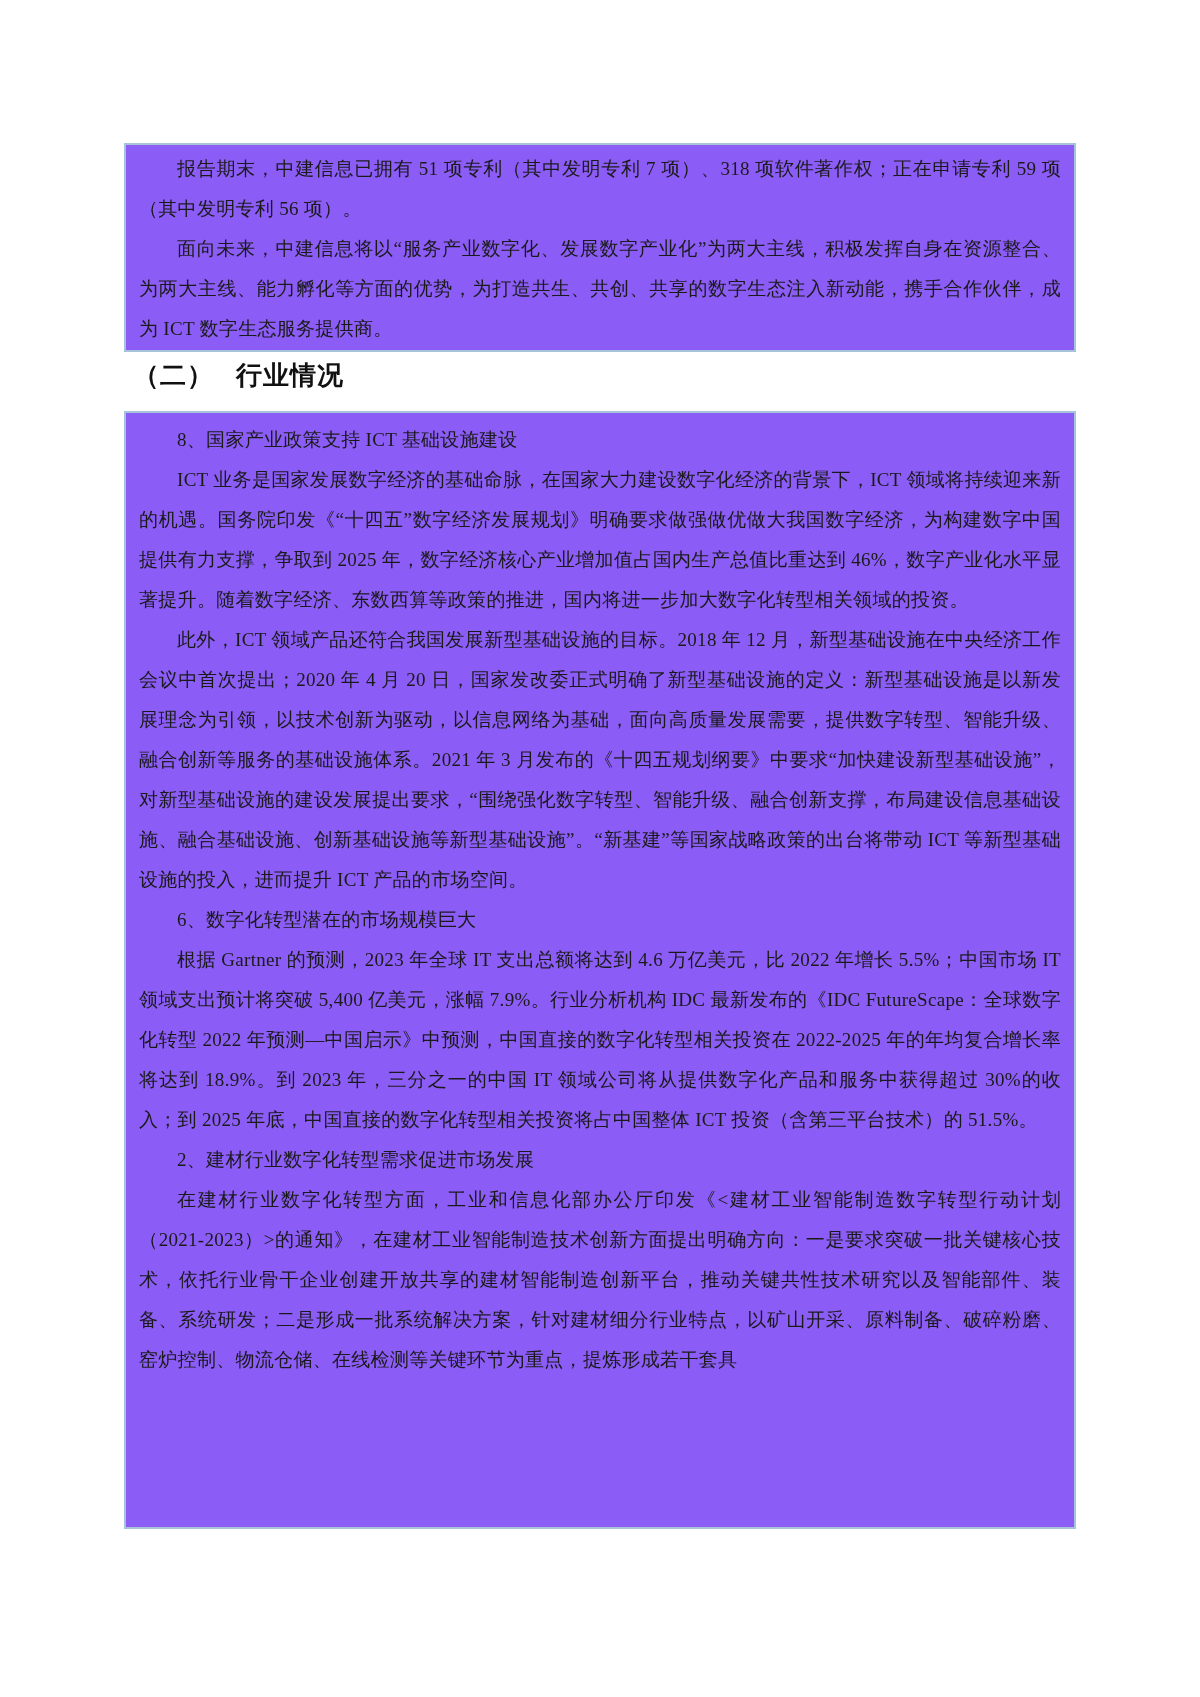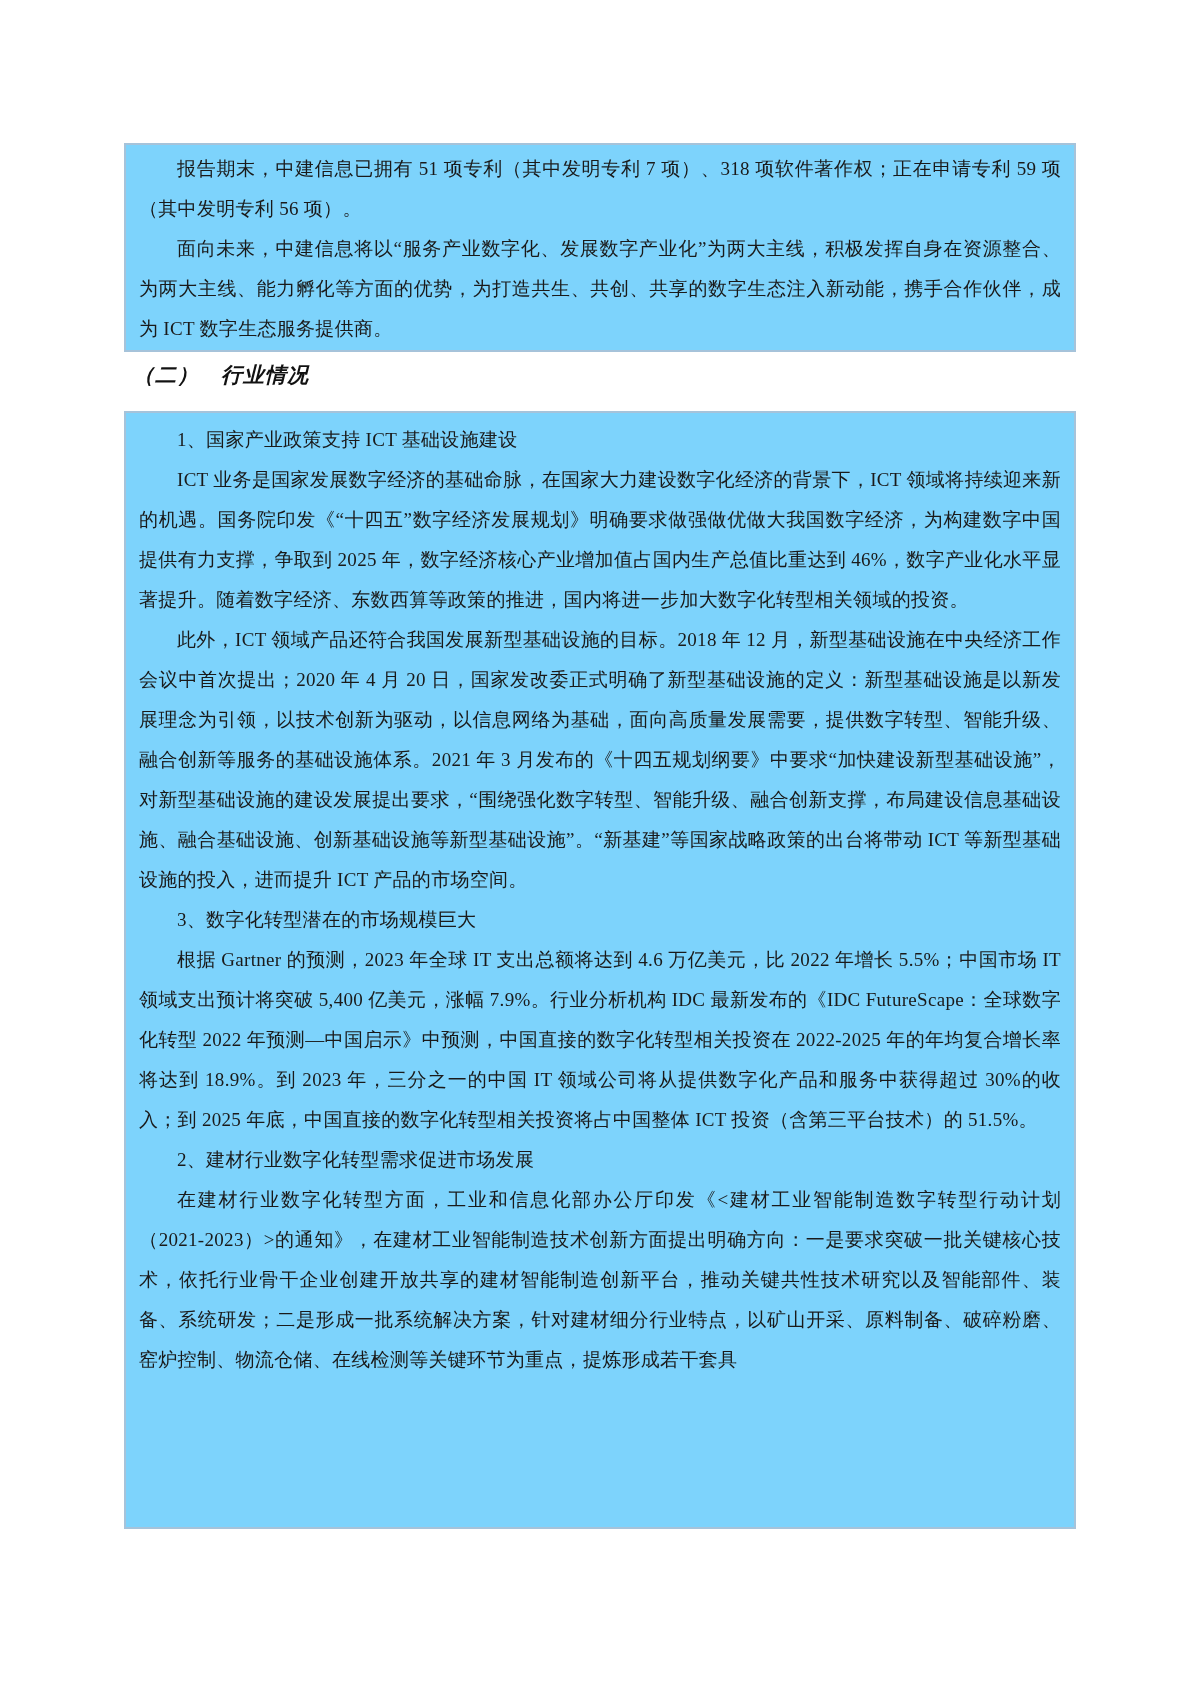--- a/index.html
+++ b/index.html
@@ -15,21 +15,21 @@
     overflow: hidden;
     font-family: "Liberation Serif", "DejaVu Serif", serif;
     color: #1a1a1a;
   }
   .text-box {
     position: absolute;
     left: 124px;
     width: 952px;
     box-sizing: border-box;
     border: 2px solid #a6c3da;
-    background: #7dd3fc;
+    background: #8b5cf6;
     padding: 4px 13px 4px 13px;
     overflow: hidden;
   }
   .text-box p {
     margin: 0;
     text-indent: 2em;
     text-align: justify;
     font-size: 19px;
     line-height: 40px;
     letter-spacing: 0.3px;
@@ -43,47 +43,46 @@
     height: 1118px;
     padding-top: 7px;
   }
   .section-heading {
     position: absolute;
     left: 133px;
     top: 358px;
     margin: 0;
     font-family: "Liberation Sans", "DejaVu Sans", sans-serif;
     font-weight: bold;
-    font-size: 21px;
+    font-size: 26px;
     line-height: 34px;
     color: #111111;
     letter-spacing: 1px;
-    font-style: italic;
   }
   .section-heading .sec-num {
     margin-right: 22px;
   }
 </style>
 </head>
 <body>
 
 <div class="page">
 
   <div class="text-box" id="summary-box">
     <p>报告期末，中建信息已拥有 51 项专利（其中发明专利 7 项）、318 项软件著作权；正在申请专利 59 项（其中发明专利 56 项）。</p>
     <p>面向未来，中建信息将以“服务产业数字化、发展数字产业化”为两大主线，积极发挥自身在资源整合、为两大主线、能力孵化等方面的优势，为打造共生、共创、共享的数字生态注入新动能，携手合作伙伴，成为 ICT 数字生态服务提供商。</p>
   </div>
 
   <h2 class="section-heading">
     <span class="sec-num">（二）</span><span>行业情况</span>
   </h2>
 
   <div class="text-box" id="industry-box">
-    <p>1、国家产业政策支持 ICT 基础设施建设</p>
+    <p>8、国家产业政策支持 ICT 基础设施建设</p>
     <p>ICT 业务是国家发展数字经济的基础命脉，在国家大力建设数字化经济的背景下，ICT 领域将持续迎来新的机遇。国务院印发《“十四五”数字经济发展规划》明确要求做强做优做大我国数字经济，为构建数字中国提供有力支撑，争取到 2025 年，数字经济核心产业增加值占国内生产总值比重达到 46%，数字产业化水平显著提升。随着数字经济、东数西算等政策的推进，国内将进一步加大数字化转型相关领域的投资。</p>
     <p>此外，ICT 领域产品还符合我国发展新型基础设施的目标。2018 年 12 月，新型基础设施在中央经济工作会议中首次提出；2020 年 4 月 20 日，国家发改委正式明确了新型基础设施的定义：新型基础设施是以新发展理念为引领，以技术创新为驱动，以信息网络为基础，面向高质量发展需要，提供数字转型、智能升级、融合创新等服务的基础设施体系。2021 年 3 月发布的《十四五规划纲要》中要求“加快建设新型基础设施”，对新型基础设施的建设发展提出要求，“围绕强化数字转型、智能升级、融合创新支撑，布局建设信息基础设施、融合基础设施、创新基础设施等新型基础设施”。“新基建”等国家战略政策的出台将带动 ICT 等新型基础设施的投入，进而提升 ICT 产品的市场空间。</p>
-    <p>3、数字化转型潜在的市场规模巨大</p>
+    <p>6、数字化转型潜在的市场规模巨大</p>
     <p>根据 Gartner 的预测，2023 年全球 IT 支出总额将达到 4.6 万亿美元，比 2022 年增长 5.5%；中国市场 IT 领域支出预计将突破 5,400 亿美元，涨幅 7.9%。行业分析机构 IDC 最新发布的《IDC FutureScape：全球数字化转型 2022 年预测—中国启示》中预测，中国直接的数字化转型相关投资在 2022-2025 年的年均复合增长率将达到 18.9%。到 2023 年，三分之一的中国 IT 领域公司将从提供数字化产品和服务中获得超过 30%的收入；到 2025 年底，中国直接的数字化转型相关投资将占中国整体 ICT 投资（含第三平台技术）的 51.5%。</p>
     <p>2、建材行业数字化转型需求促进市场发展</p>
     <p>在建材行业数字化转型方面，工业和信息化部办公厅印发《&lt;建材工业智能制造数字转型行动计划（2021-2023）&gt;的通知》，在建材工业智能制造技术创新方面提出明确方向：一是要求突破一批关键核心技术，依托行业骨干企业创建开放共享的建材智能制造创新平台，推动关键共性技术研究以及智能部件、装备、系统研发；二是形成一批系统解决方案，针对建材细分行业特点，以矿山开采、原料制备、破碎粉磨、窑炉控制、物流仓储、在线检测等关键环节为重点，提炼形成若干套具</p>
   </div>
 
 </div>
 
 </body></html>

